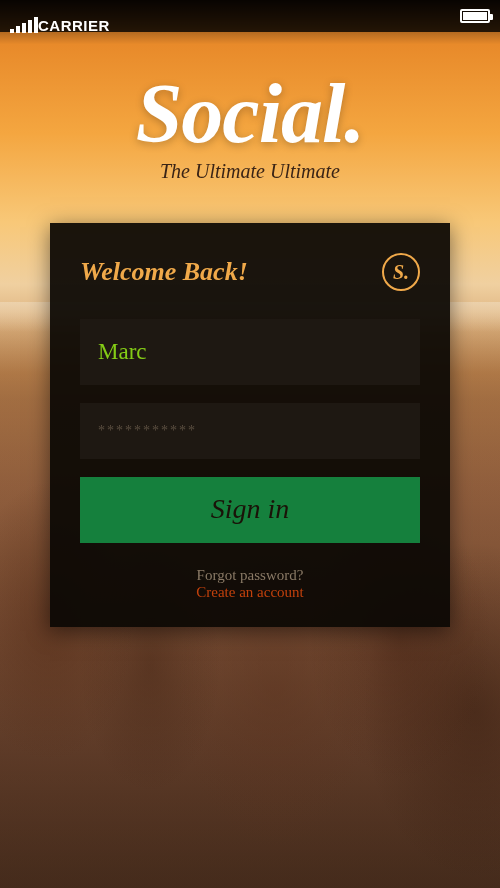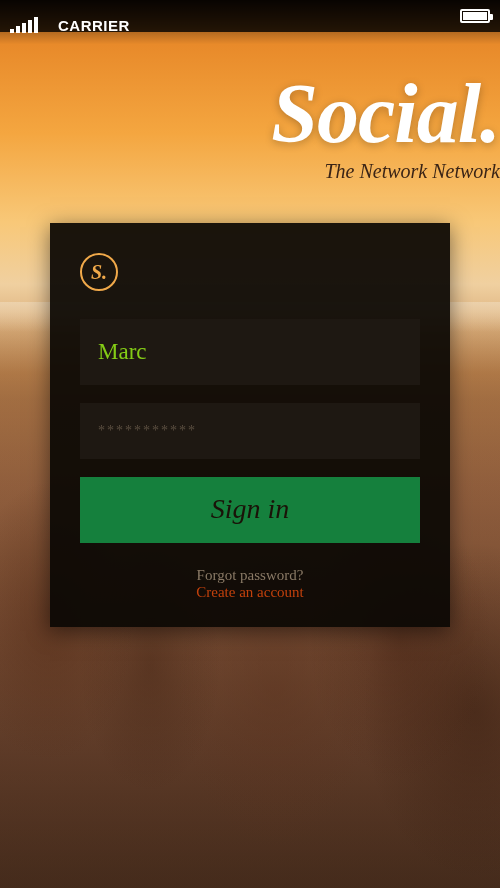--- a/index.html
+++ b/index.html
@@ -53,41 +53,41 @@
     align-items: center;
     justify-content: space-between;
     padding: 0 10px;
     color: #fff;
     font-family: Arial, Helvetica, sans-serif;
     font-size: 15px;
     font-weight: bold;
     letter-spacing: 0.5px;
     z-index: 5;
   }
-  .status-left { display: flex; align-items: center; gap: 20px; margin-top: 18px; }
+  .status-left { display: flex; align-items: center; gap: 0; margin-top: 18px; }
   .signal { display: flex; align-items: flex-end; gap: 2px; height: 16px; }
   .signal span { display:block; width:4px; background:#fff; }
   .signal span:nth-child(1){height:4px;}
   .signal span:nth-child(2){height:7px;}
   .signal span:nth-child(3){height:10px;}
   .signal span:nth-child(4){height:13px;}
   .signal span:nth-child(5){height:16px;}
   .battery {
     width: 30px; height: 14px; border: 2px solid #fff; border-radius: 2px;
     position: relative; display:flex; align-items:center;
   }
   .battery::after {
     content:''; position:absolute; right:-5px; top:3px; width:3px; height:6px; background:#fff; border-radius:0 1px 1px 0;
   }
   .battery .fill { margin:1px; height:8px; width:24px; background:#fff; }
 
   
   .header {
     position: relative;
-    text-align: right;
+    text-align: center;
     margin-top: 40px;
     z-index: 3;
     color: #fff;
   }
   .logo {
     font-family: Georgia, 'Times New Roman', serif;
     font-style: italic;
     font-weight: 700;
     font-size: 84px;
     line-height: 1;
@@ -185,25 +185,26 @@
       </div>
       <span>CARRIER</span>
     </div>
     <div class="battery">
         <div class="fill"></div>
       </div>
   </div>
 
   <div class="header">
     <div class="logo">Social.</div>
-    <div class="tagline">The Network Network</div>
+    <div class="tagline">The Ultimate Ultimate</div>
   </div>
 
   <div class="card">
     <div class="card-head">
+      <div class="welcome">Welcome Back!</div>
       <div class="mini-logo">
           <span>S.</span>
         </div>
     </div>
 
     <input class="field" type="text" value="Marc" style="">
 
     <input class="field password" type="text" value="***********" style="">
 
     <button class="signin-btn">Sign in</button>

